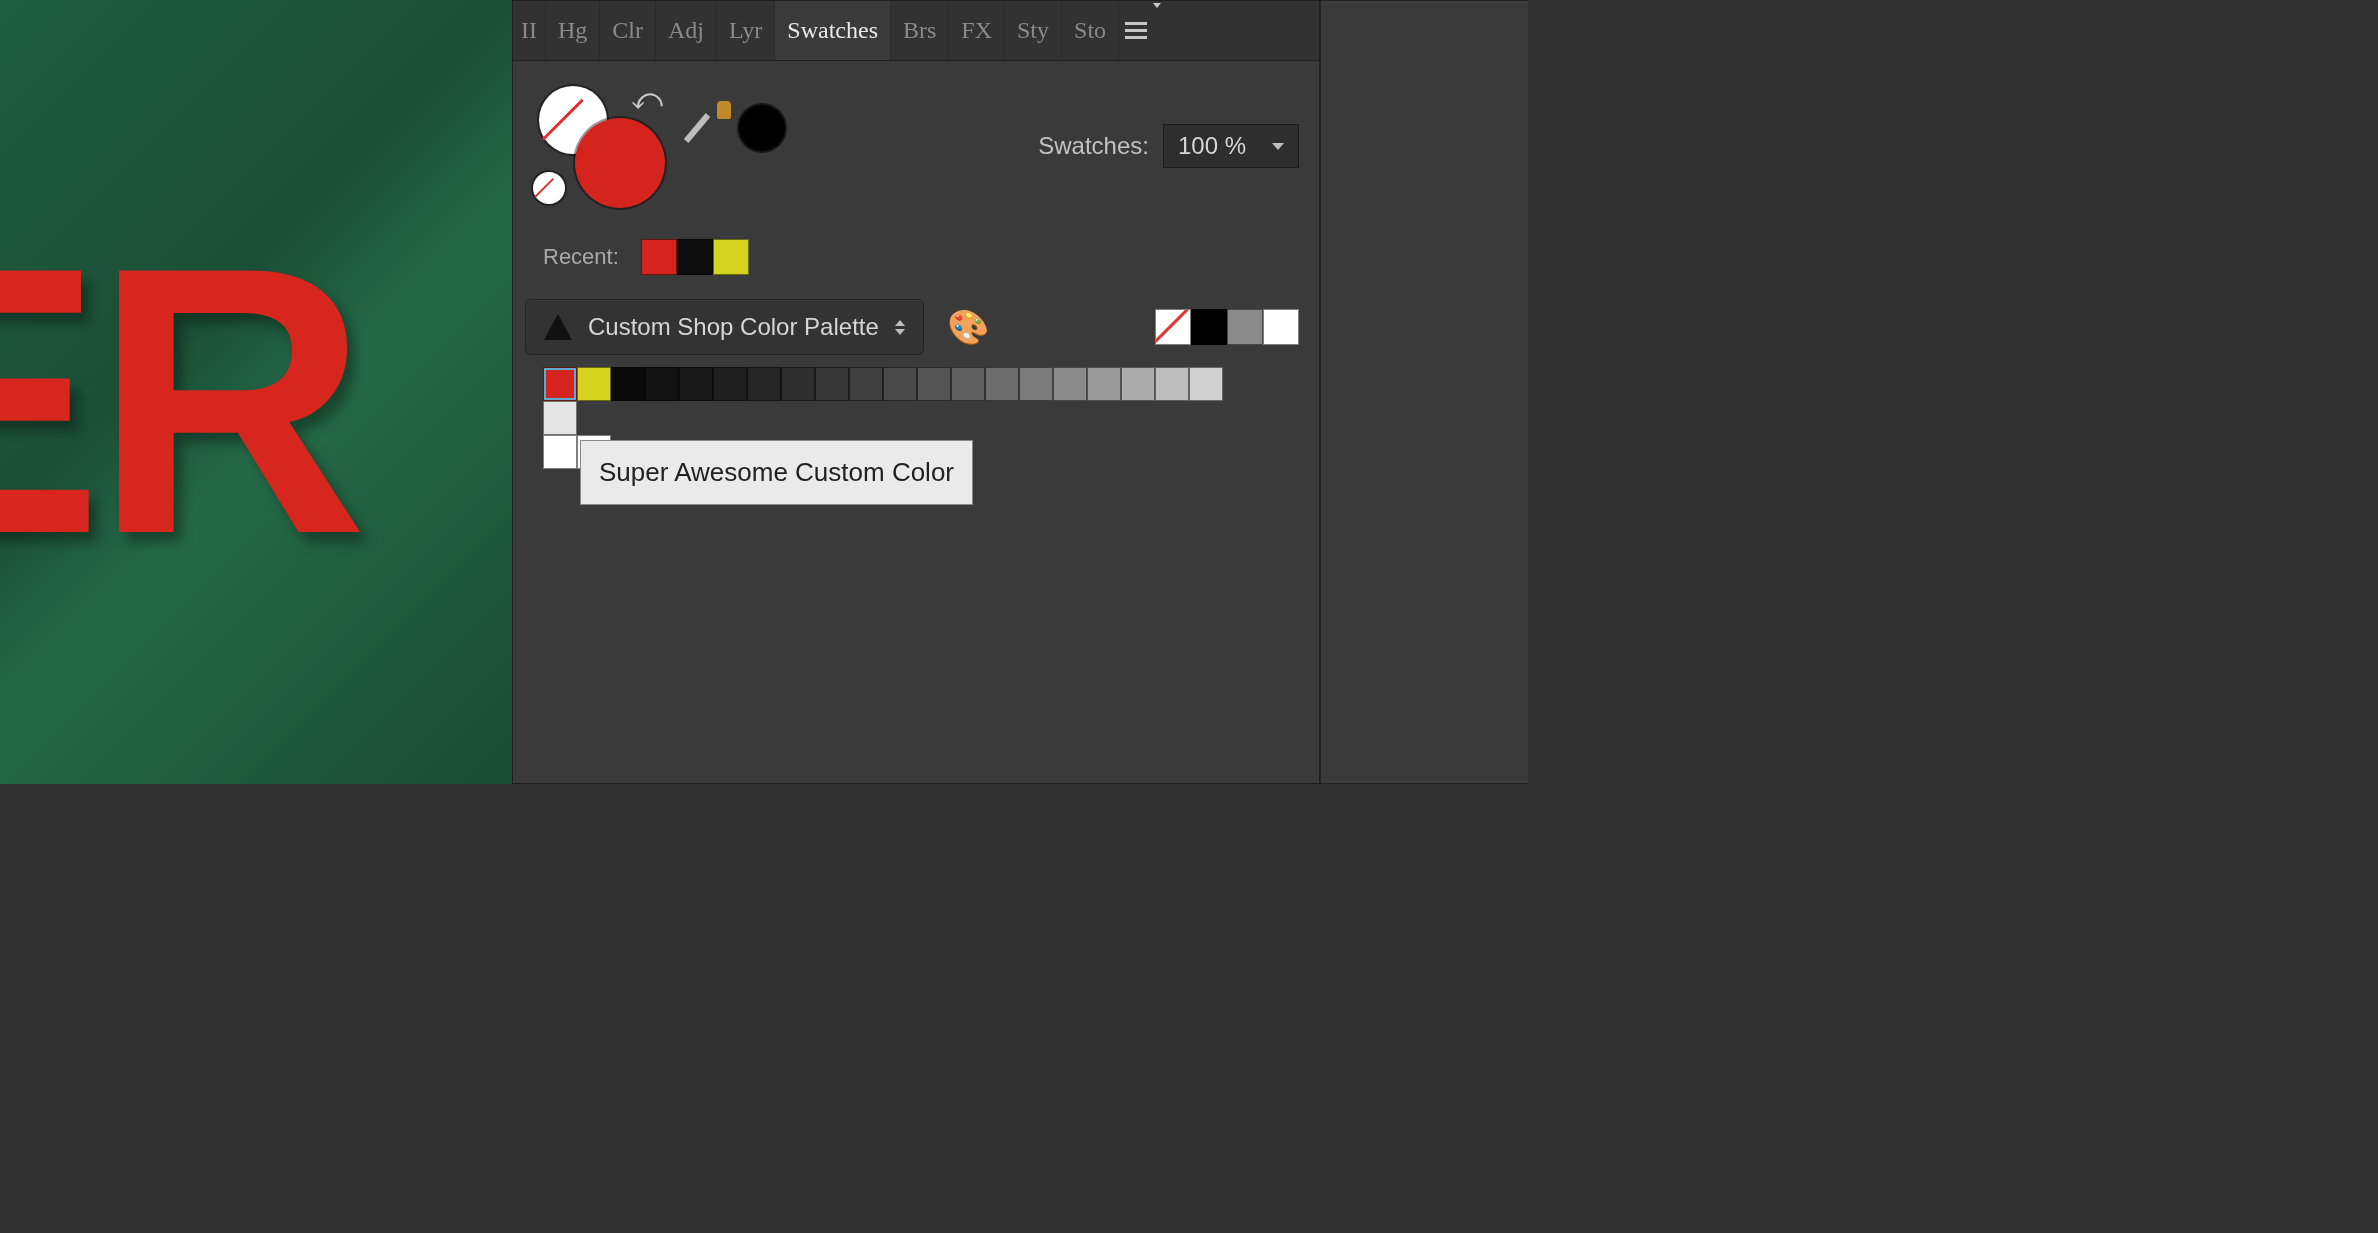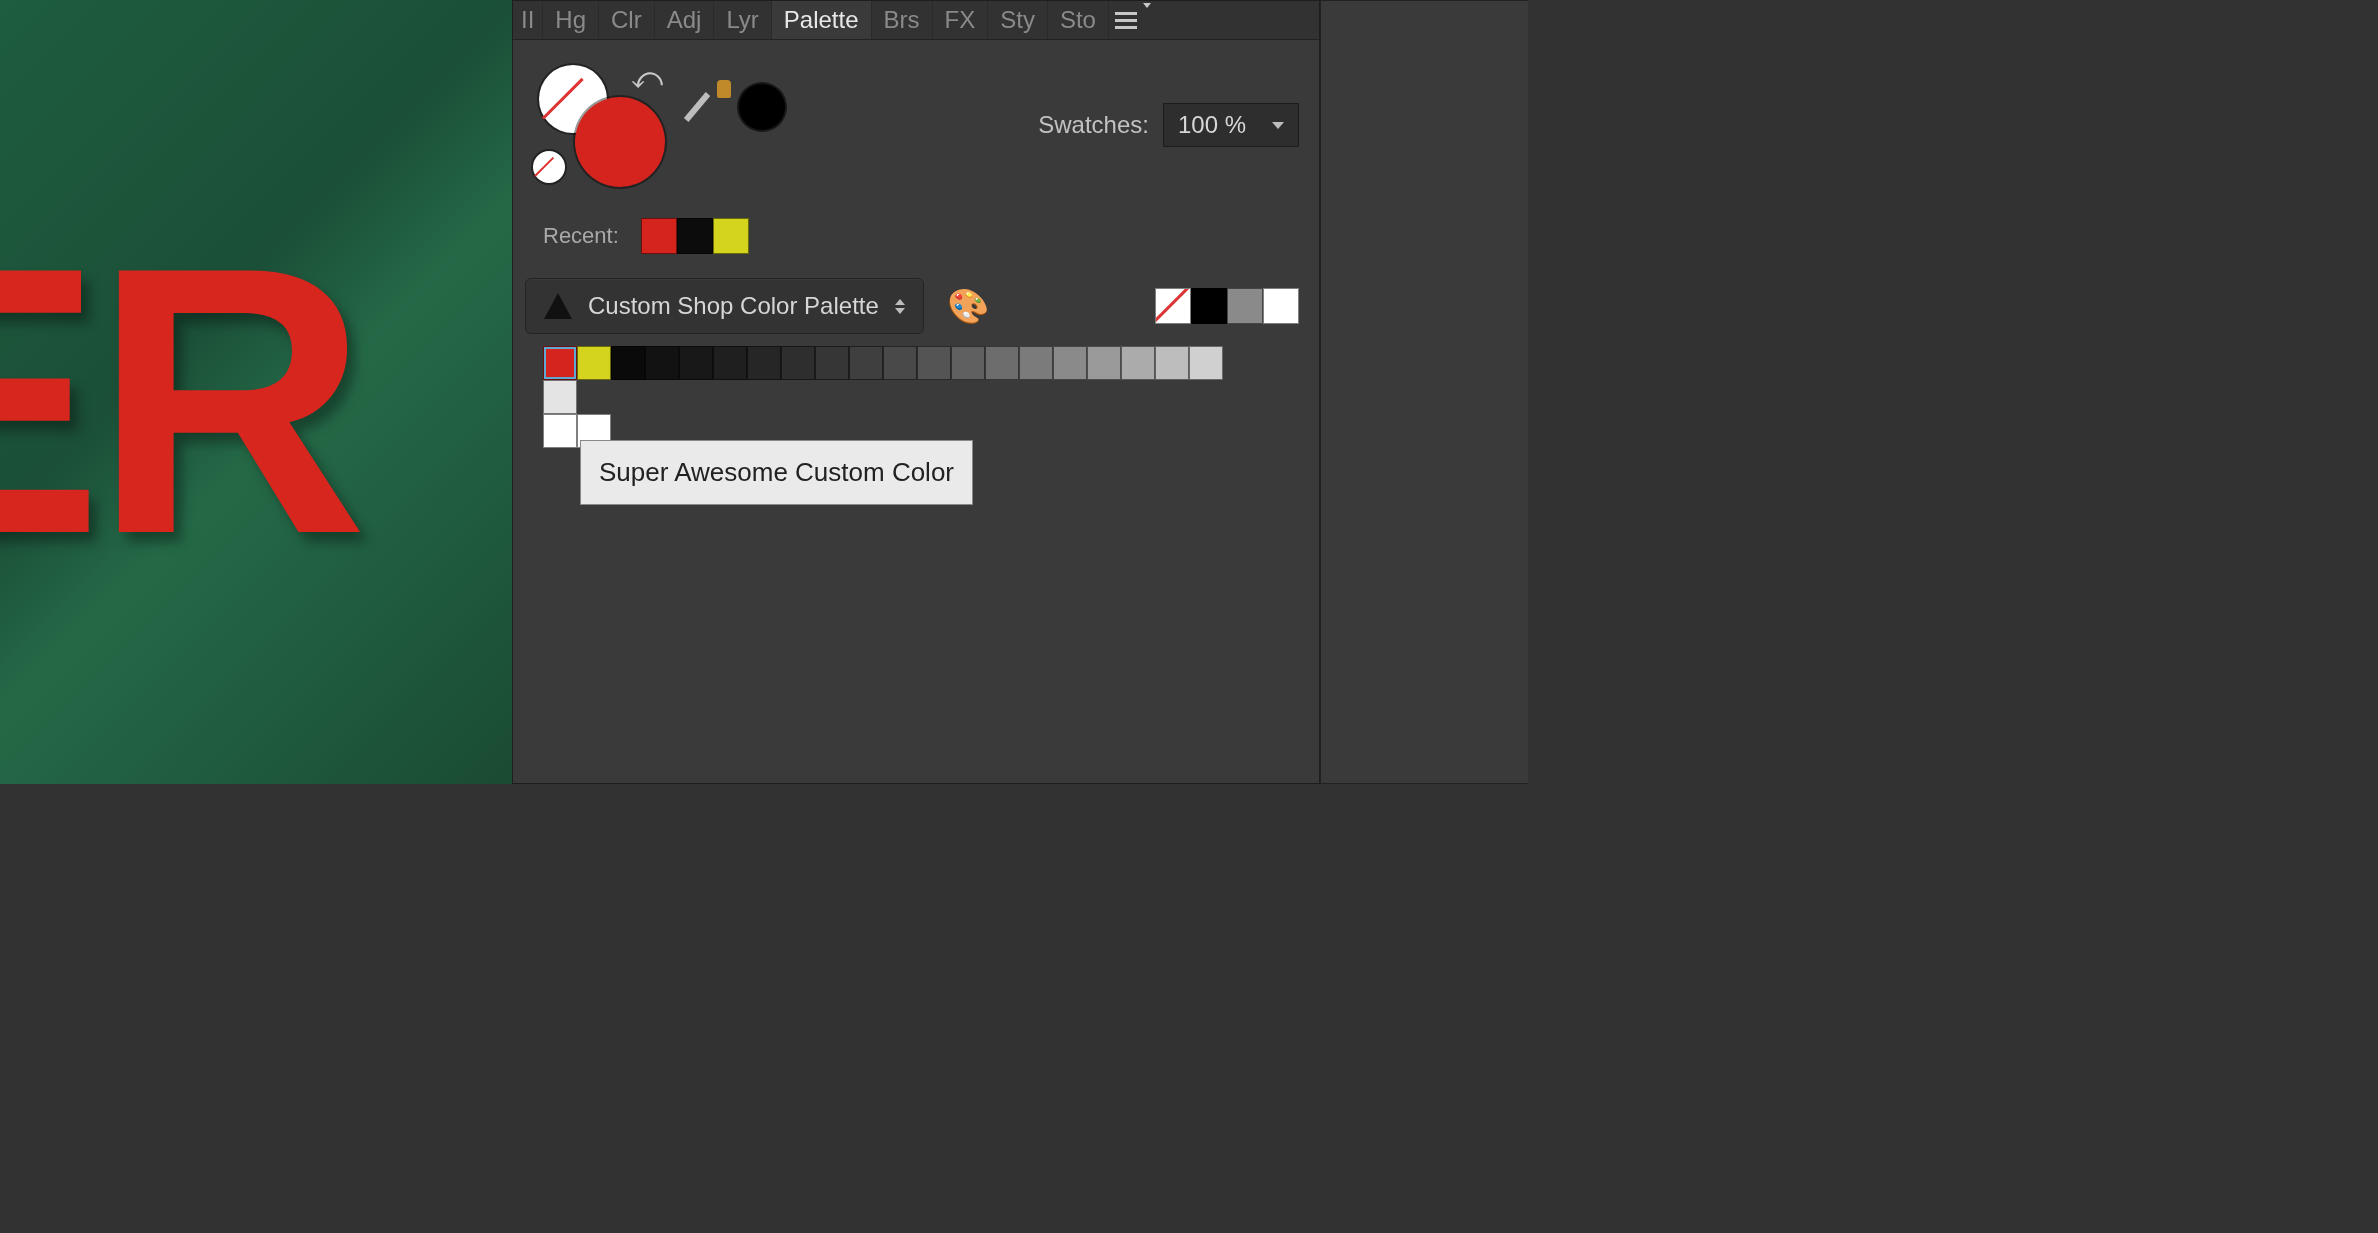--- a/index.html
+++ b/index.html
@@ -75,23 +75,24 @@
     top: 0;
     width: 808px;
     height: 784px;
     background: #3a3a3a;
     border: 1px solid #1e1e1e;
   }
   
   .tabrow {
     display: flex;
     align-items: stretch;
-    height: 39px;
+    height: 60px;
     background: #323232;
     border-bottom: 1px solid #222;
+    font-family: Liberation Serif, serif;
   }
   .tab {
     padding: 0 12px;
     display: flex;
     align-items: center;
     font-size: 24px;
     color: #8a8a8a;
     border-right: 1px solid #2a2a2a;
     cursor: pointer;
   }
@@ -364,21 +365,21 @@
 </div>
 
 <div class="panel">
 
   <div class="tabrow">
     <div class="tab pipes">II</div>
     <div class="tab">Hg</div>
     <div class="tab">Clr</div>
     <div class="tab">Adj</div>
     <div class="tab">Lyr</div>
-    <div class="tab active">Palette</div>
+    <div class="tab active">Swatches</div>
     <div class="tab">Brs</div>
     <div class="tab">FX</div>
     <div class="tab">Sty</div>
     <div class="tab">Sto</div>
     <div class="hamburger">
       <div class="bar"></div>
         <div class="bar"></div>
         <div class="bar"></div>
       <div class="tri"></div>
     </div>

